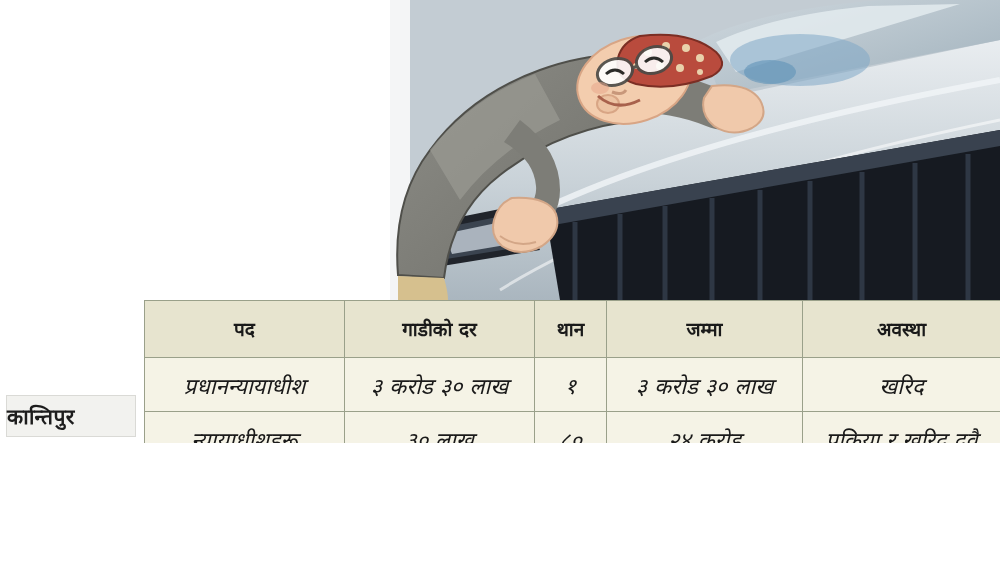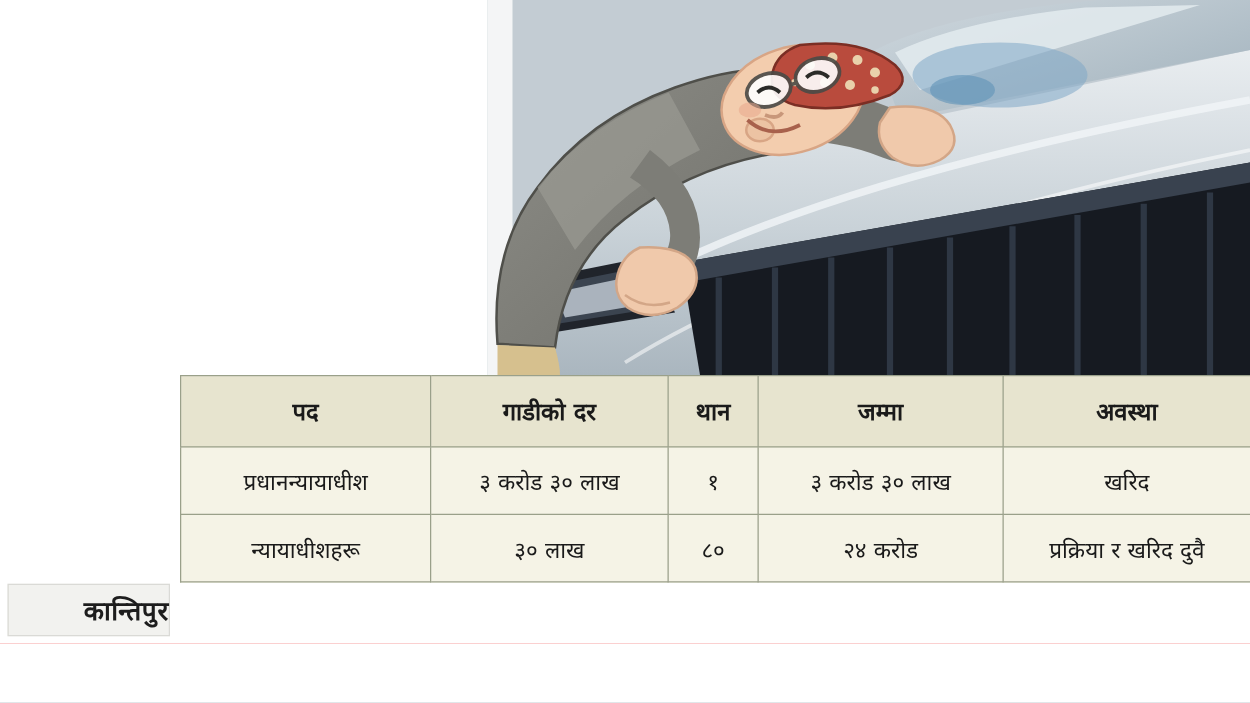--- a/index.html
+++ b/index.html
@@ -6,23 +6,23 @@
     margin: 0;
     padding: 0;
     background: #ffffff;
   }
   body {
     font-family: "DejaVu Sans", sans-serif;
   }
   #page {
     position: relative;
     width: 1000px;
-    height: 515px;
+    height: 443px;
     overflow: hidden;
-    background: #ef4444;
+    background: #0ea5e9;
   }
 
   
   .illus {
     position: absolute;
     left: 0; top: 0;
     width: 1000px; height: 562px;
   }
   .illus svg { display: block; }
 
@@ -48,43 +48,44 @@
   thead th {
     background: #e7e4cf;
     color: #2d2d7a;
     font-size: 19px;
     font-weight: bold;
     height: 48px;
     padding: 4px 6px;
   }
   tbody td {
     background: #f5f3e6;
-    font-size: 18px;
+    font-size: 22px;
     height: 47px;
     padding: 3px 0;
     white-space: nowrap;
+    font-style: italic;
   }
   .col-0 { width: 200px; }
   .col-1 { width: 190px; }
   .col-2 { width: 72px; }
   .col-3 { width: 196px; }
   .col-4 { width: 198px; }
 
   
   .logo {
     position: absolute;
     left: 6px;
     bottom: 6px;
     width: 128px;
     height: 40px;
     background: #f2f2ef;
     border: 1px solid #d9d9d4;
     display: flex;
     align-items: center;
-    justify-content: flex-end;
+    justify-content: flex-start;
     color: #111;
     font-size: 21px;
     font-weight: bold;
     letter-spacing: 0.5px;
     opacity: 0.95;
   }
 </style>
 </head>
 <body>
 

